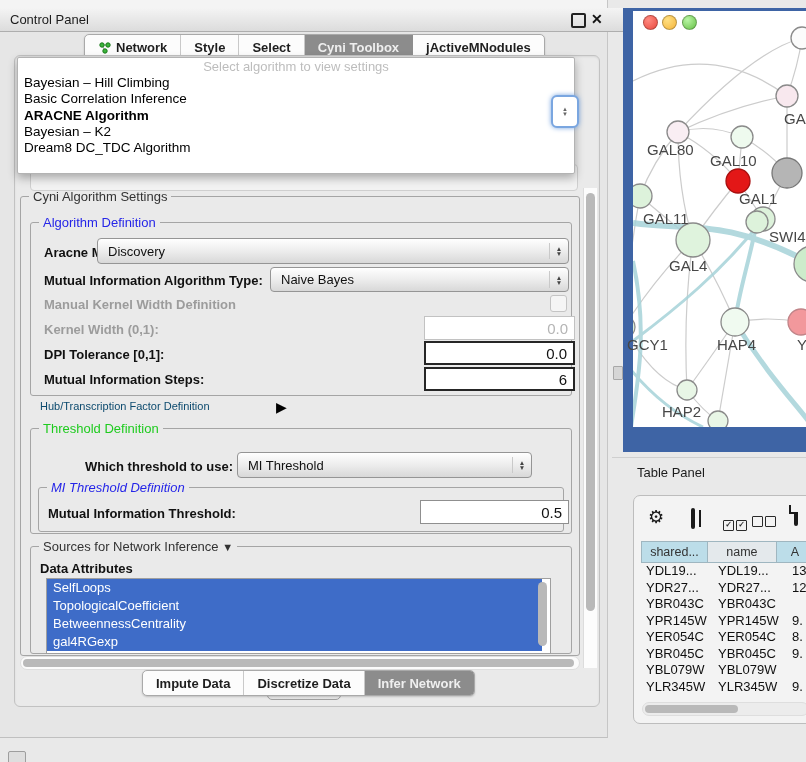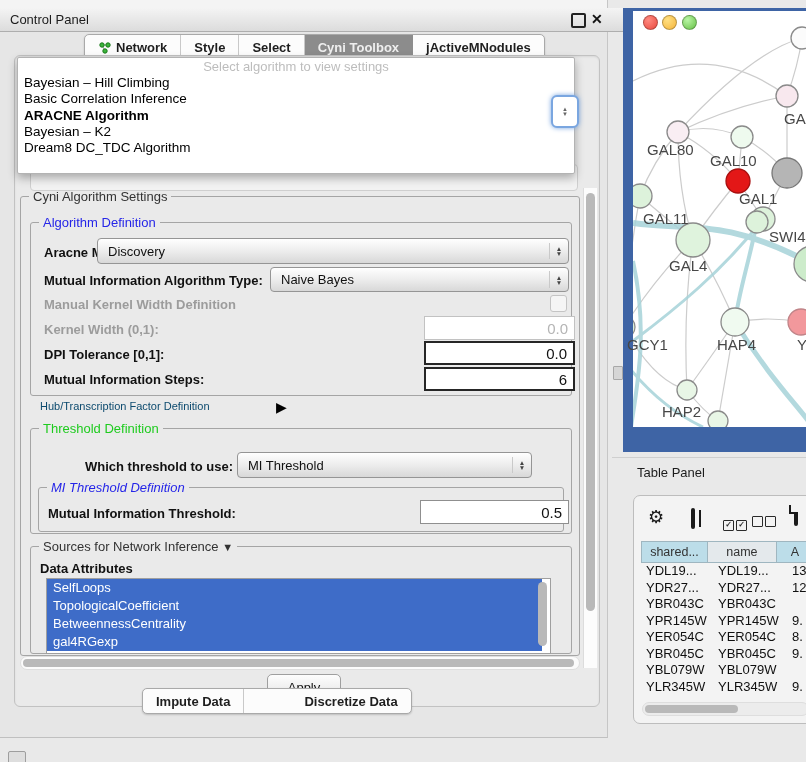--- a/index.html
+++ b/index.html
@@ -206,26 +206,29 @@
   </div>
 
   <div class="abs" style="left:583px;top:188px;width:13px;height:480px;background:#fcfcfc;border-left:1px solid #dcdcdc;">
     <div class="abs sb-thumb" style="left:2px;top:5px;width:9px;height:418px;"></div>
   </div>
 
   <div class="abs btn" style="left:267px;top:674px;width:72px;height:24px;">
     <span>Apply</span>
   </div>
 
-  <div class="abs seg" style="left:142px;top:688px;gap:47px;">
+  <div class="abs seg" style="left:142px;top:670px;">
     <div class="tab">
       <span>Impute Data</span>
     </div>
     <div class="tab">
       <span>Discretize Data</span>
+    </div>
+    <div class="tab sel">
+      <span>Infer Network</span>
     </div>
   </div>
 </div>
 
 <div class="abs" style="left:8px;top:751px;width:16px;height:11px;border:1px solid #9e9e9e;background:#dedede;border-radius:2px;"></div>
 
 <div class="abs" style="left:613px;top:366px;width:8px;height:12px;background:#d6d6d6;border:1px solid #a8a8a8;border-radius:1px;"></div>
 
 <div class="abs net-frame" style="left:623px;top:8px;width:183px;height:444px;">
   <div class="abs net-inner" style="left:10px;top:3px;width:173px;height:416px;overflow:hidden;">

